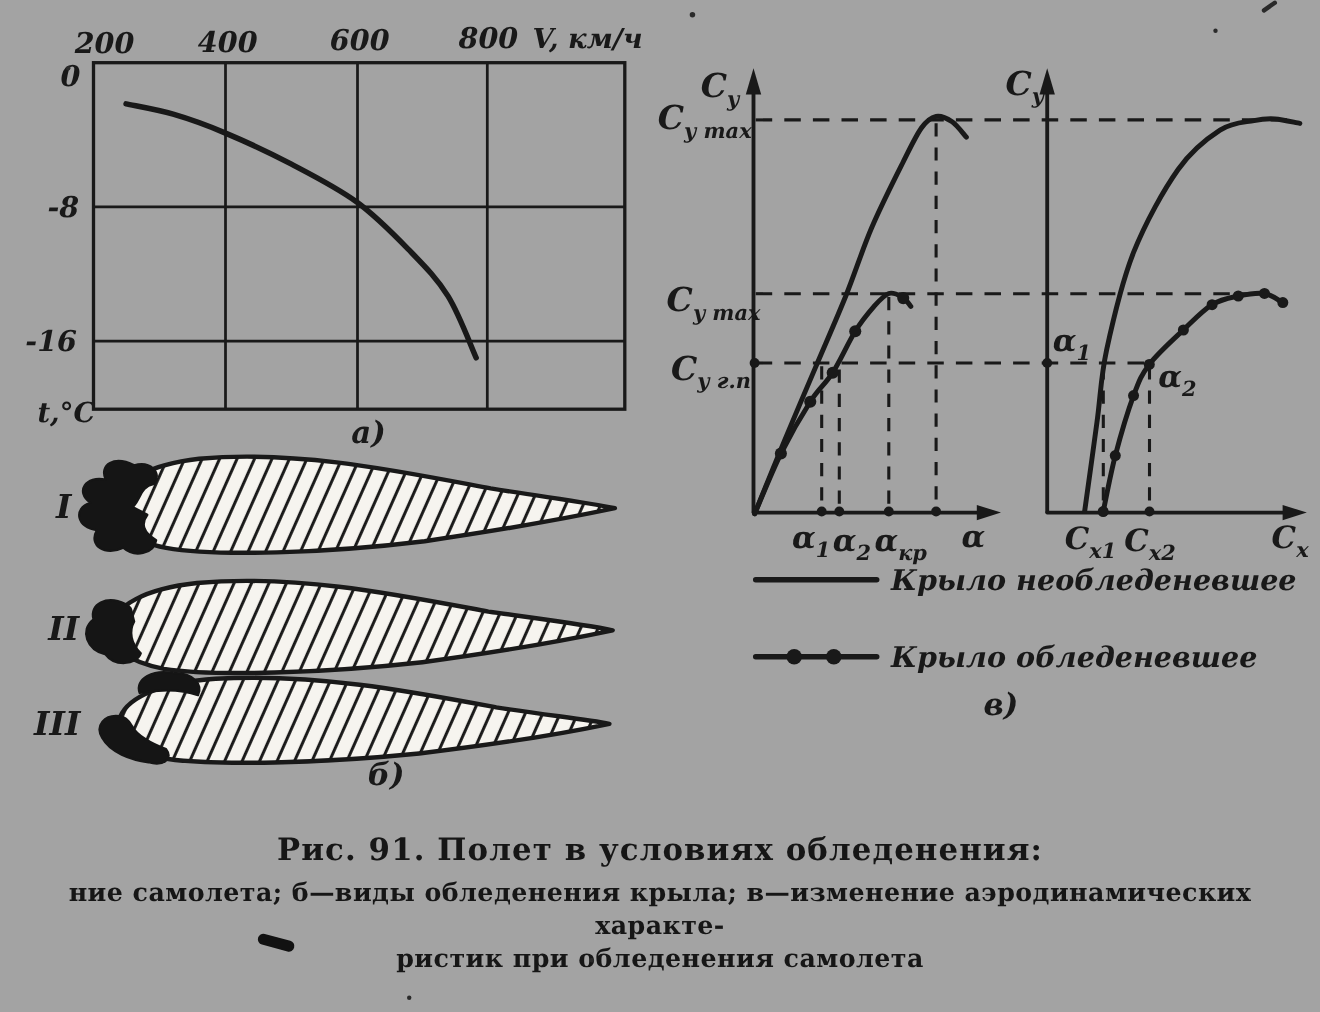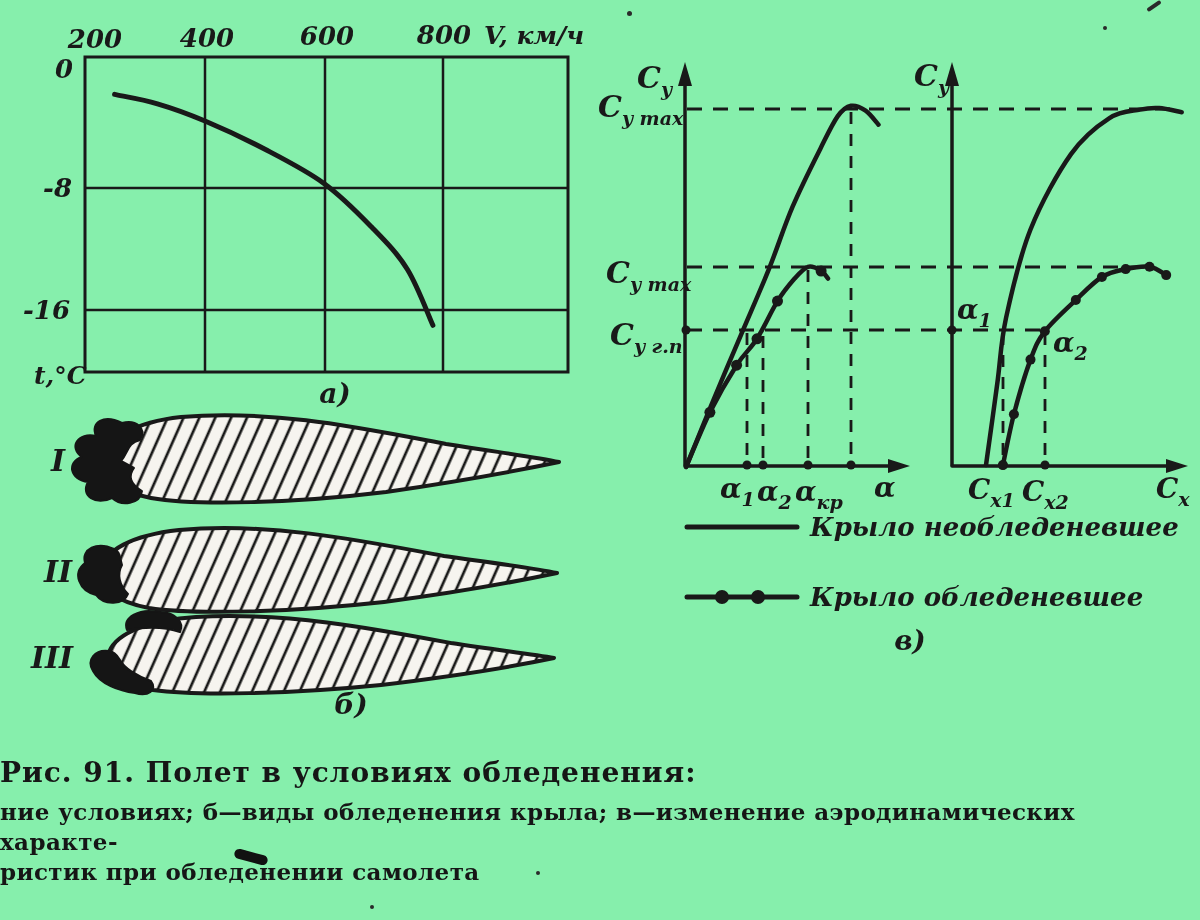--- a/index.html
+++ b/index.html
@@ -1,16 +1,16 @@
 <!DOCTYPE html>
 <html><head>
 <meta charset="utf-8">
 <style>
   html,body{margin:0;padding:0;}
-  .page{position:relative;width:1200px;height:920px;background:#86efac;overflow:hidden;
+  .page{position:relative;width:1200px;height:920px;background:#a3a3a3;overflow:hidden;
         font-family:"DejaVu Serif",serif;color:#191919;}
   svg text{fill:#191919;}
   .num{font:italic 700 26px "DejaVu Serif",serif;}
   .axlbl{font:italic 700 25px "DejaVu Serif",serif;}
   .var{font:italic 700 30px "DejaVu Serif",serif;}
   .var2{font:italic 700 28px "DejaVu Serif",serif;}
   .sub{font:italic 700 19px "DejaVu Serif",serif;}
   .roman{font:italic 700 30px "DejaVu Serif",serif;}
   .panel-letter{font:italic 700 28px "DejaVu Serif",serif;}
   .legend-text{font:italic 700 26px "DejaVu Serif",serif;}
@@ -18,21 +18,21 @@
   .grid{stroke:#191919;stroke-width:2.5;}
   .axis{stroke:#191919;stroke-width:3.5;stroke-linecap:round;}
   .curve{fill:none;stroke:#191919;stroke-width:4.5;stroke-linecap:round;}
   .curve-a{stroke-width:5;}
   .dash{stroke:#191919;stroke-width:2.8;stroke-dasharray:15 11;fill:none;}
   .dashv{stroke-dasharray:12 10;}
   .foil{fill:url(#hatch);stroke:#191919;stroke-width:4;stroke-linejoin:round;}
   .ice{fill:#151515;stroke:#151515;stroke-width:2;stroke-linejoin:round;}
   .arrow{fill:#191919;stroke:none;}
   .legend-line{stroke:#191919;stroke-width:5;stroke-linecap:round;}
-  .caption{position:absolute;left:0;top:756px;width:1200px;color:#161616;}
+  .caption{position:absolute;left:0;top:756px;width:1200px;text-align:center;color:#161616;}
   .caption-title{font:700 28px "DejaVu Serif",serif;letter-spacing:1px;margin-bottom:8px;}
   .caption-line{font:700 23px "DejaVu Serif",serif;line-height:30px;letter-spacing:.4px;}
   .speck{position:absolute;background:#2a2a2a;border-radius:50%;}
   .smudge{position:absolute;left:234px;top:852px;width:34px;height:10px;background:#111;
           border-radius:5px;transform:rotate(15deg);}
 </style>
 </head>
 <body>
 
 <div class="page">
@@ -178,22 +178,22 @@
       <circle cx="758" cy="597" r="7" fill="#191919"></circle>
       <text class="legend-text" x="810" y="606">Крыло обледеневшее</text>
     </g>
     <text class="panel-letter" x="910" y="650" text-anchor="middle">в)</text>
   </g>
 </svg>
 
 
 <div class="caption">
   <div class="caption-title">Рис. 91. Полет в условиях обледенения:</div>
-  <div class="caption-line">ние условиях; б—виды обледенения крыла; в—изменение аэродинамических характе-</div>
-  <div class="caption-line">ристик при обледенении самолета</div>
+  <div class="caption-line">ние самолета; б—виды обледенения крыла; в—изменение аэродинамических характе-</div>
+  <div class="caption-line">ристик при обледенения самолета</div>
 </div>
 
 
 <div class="smudge"></div>
 <div class="speck" style="left:627px;top:11px;width:5px;height:5px;"></div>
 <div class="speck" style="left:1146px;top:4px;width:16px;height:4px;border-radius:2px;transform:rotate(-35deg);"></div>
 <div class="speck" style="left:1103px;top:26px;width:4px;height:4px;"></div>
 <div class="speck" style="left:536px;top:871px;width:4px;height:4px;"></div>
 <div class="speck" style="left:370px;top:905px;width:4px;height:4px;"></div>
 <div class="speck" style="left:60px;top:60px;width:4px;height:4px;"></div>

